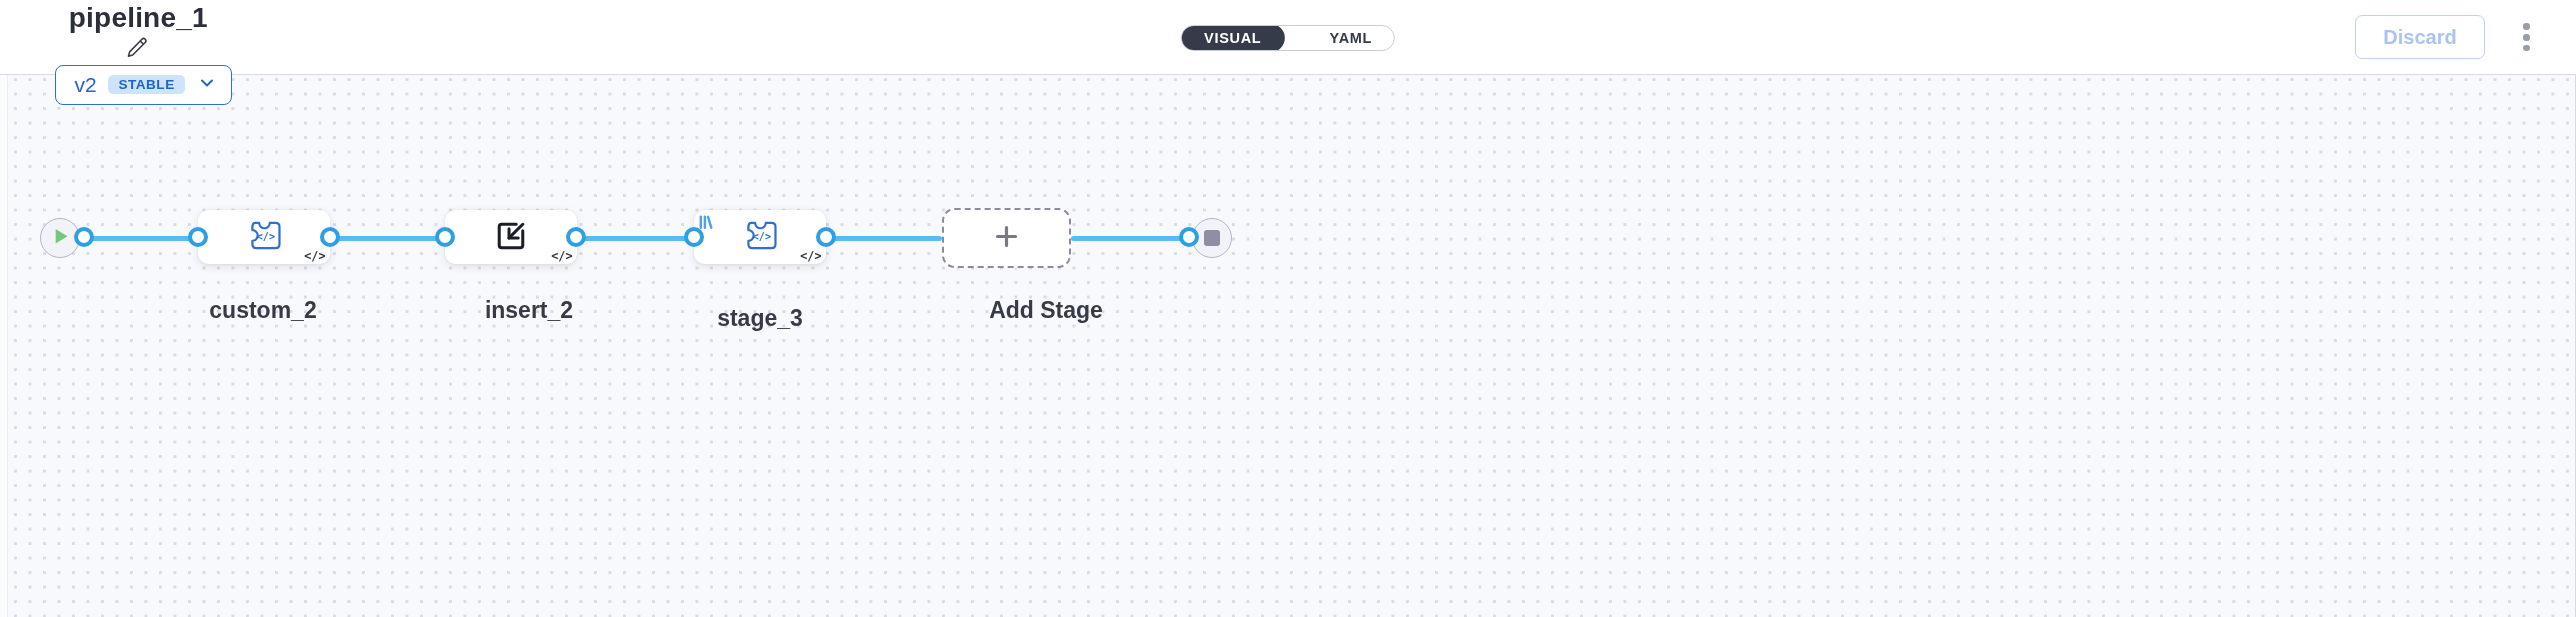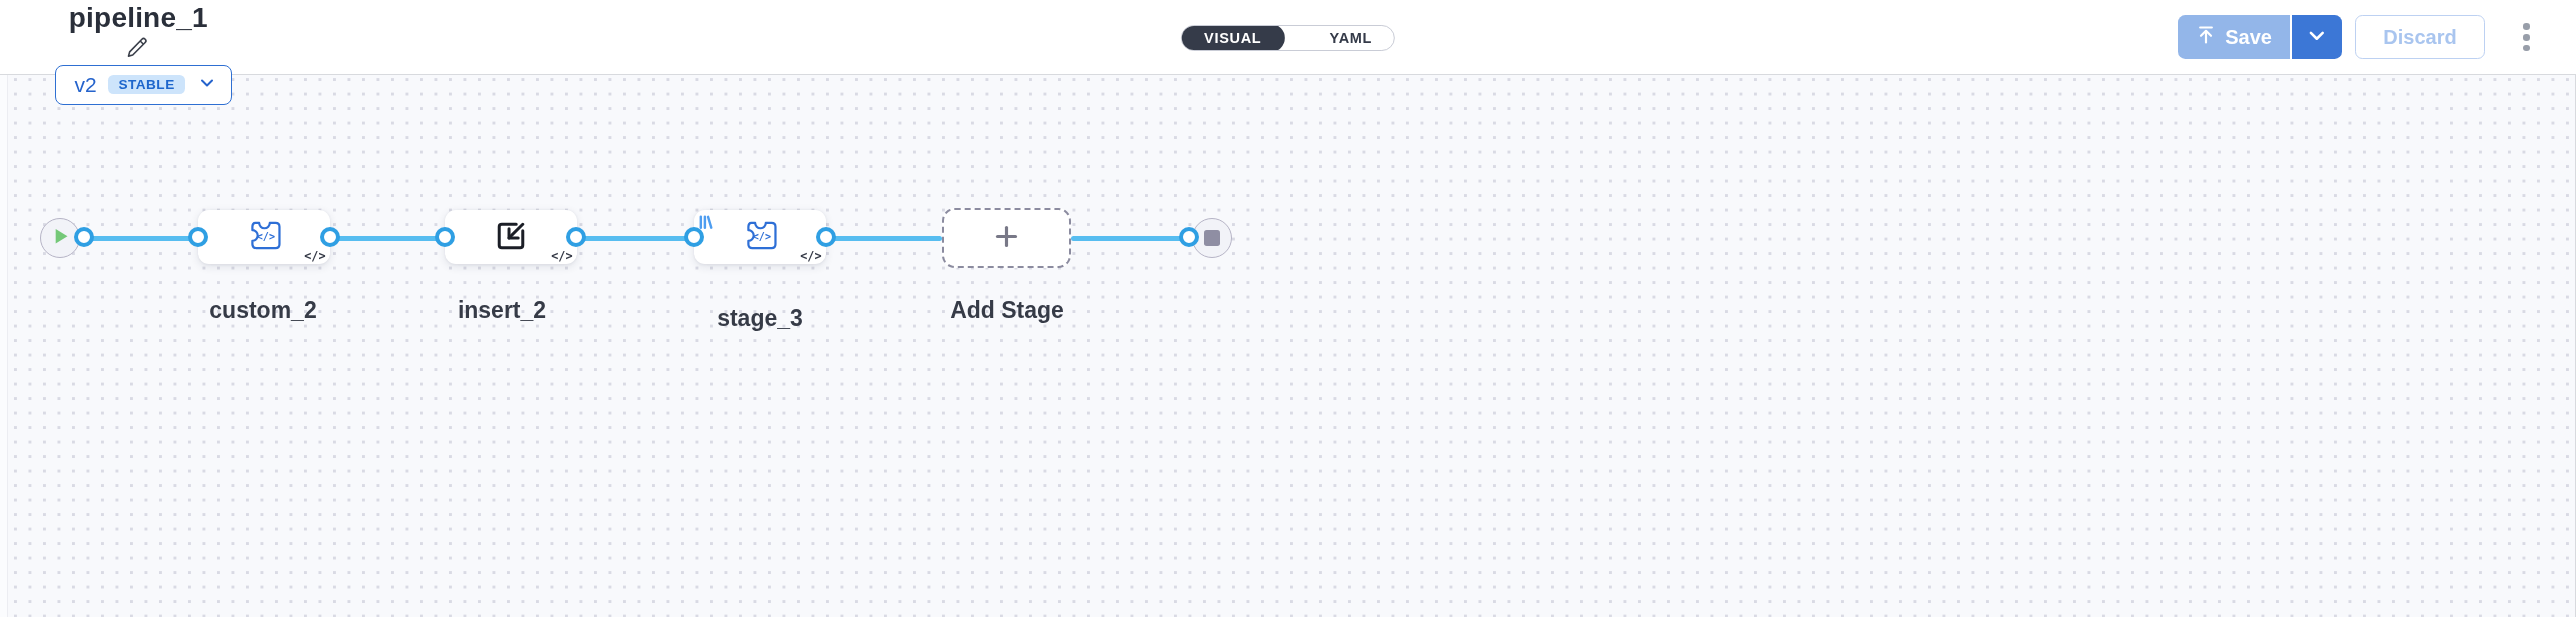--- a/index.html
+++ b/index.html
@@ -150,40 +150,20 @@
         </span>
       </div>
     </div>
 
     <div class="mode-toggle">
       <button class="mode-seg active">VISUAL</button>
       <button class="mode-seg">YAML</button>
     </div>
 
     <div class="header-right">
-      <div class="save-split">
-        <button class="save-main">
-          <span>
-            <svg width="20" height="20" viewBox="0 0 24 24" fill="none" stroke="#ffffff" stroke-width="2.6" stroke-linecap="round" stroke-linejoin="round">
-              <path d="M5 3 H19"></path>
-                <path d="M12 21 V8"></path>
-                <polyline points="6 13 12 7 18 13"></polyline>
-            </svg>
-          </span>
-          <span>Save</span>
-        </button>
-        <div class="save-divider"></div>
-        <button class="save-caret">
-          <span>
-            <svg width="23.6" height="23.6" viewBox="0 0 24 24" fill="none" stroke="#ffffff" stroke-width="2.6" stroke-linecap="round" stroke-linejoin="round">
-              <polyline points="6 9 12 15 18 9"></polyline>
-            </svg>
-          </span>
-        </button>
-      </div>
       <button class="discard-btn">Discard</button>
       <button class="kebab">
         <span style="display:flex;flex-direction:column;gap:4.5px;">
           <i></i>
             <i></i>
             <i></i>
         </span>
       </button>
     </div>
   </div>
@@ -228,21 +208,21 @@
     <div class="stage-node" style="left:445px;">
       <span>
         <svg width="34" height="34" viewBox="0 0 26 26" fill="none" stroke="#1b1e26" stroke-width="2.3" stroke-linecap="round" stroke-linejoin="round">
           <path d="M17 4 H6 Q4 4 4 6 V20 Q4 22 6 22 H20 Q22 22 22 20 V9"></path>
           <path d="M22 4 L11.5 14.5"></path>
           <path d="M11.5 7.5 V14.5 H18.5"></path>
         </svg>
       </span>
       <span class="corner-badge">&lt;/&gt;</span>
     </div>
-    <div class="node-label" style="left:402px;">insert_2</div>
+    <div class="node-label" style="left:429px;">insert_2</div>
 
     <div class="stage-node" style="left:694px;">
       <span class="library-badge">
         <svg width="13.6" height="14.5" viewBox="0 0 30 32" fill="none" stroke="#4e9df0" stroke-width="5.4" stroke-linecap="round">
           <path d="M4 4 V28"></path>
             <path d="M13 4 V28"></path>
             <path d="M20 4 L27 28"></path>
         </svg>
       </span>
       <span>
@@ -256,21 +236,21 @@
     <div class="node-label" style="left:660px;margin-top:8px;">stage_3</div>
 
     <div class="add-stage" style="left:942px;">
       <span>
         <svg width="27" height="27" viewBox="0 0 24 24" fill="none" stroke="#787887" stroke-width="2.8" stroke-linecap="round">
           <path d="M12 4 V20"></path>
             <path d="M4 12 H20"></path>
         </svg>
       </span>
     </div>
-    <div class="node-label" style="left:907px;">Add Stage</div>
+    <div class="node-label" style="left:946px;">Add Stage</div>
 
     <div class="endpoint" style="left:1192px;top:143px;">
       <span class="stop-square"></span>
     </div>
   </div>
 
 </div>
 
 
 </body></html>

